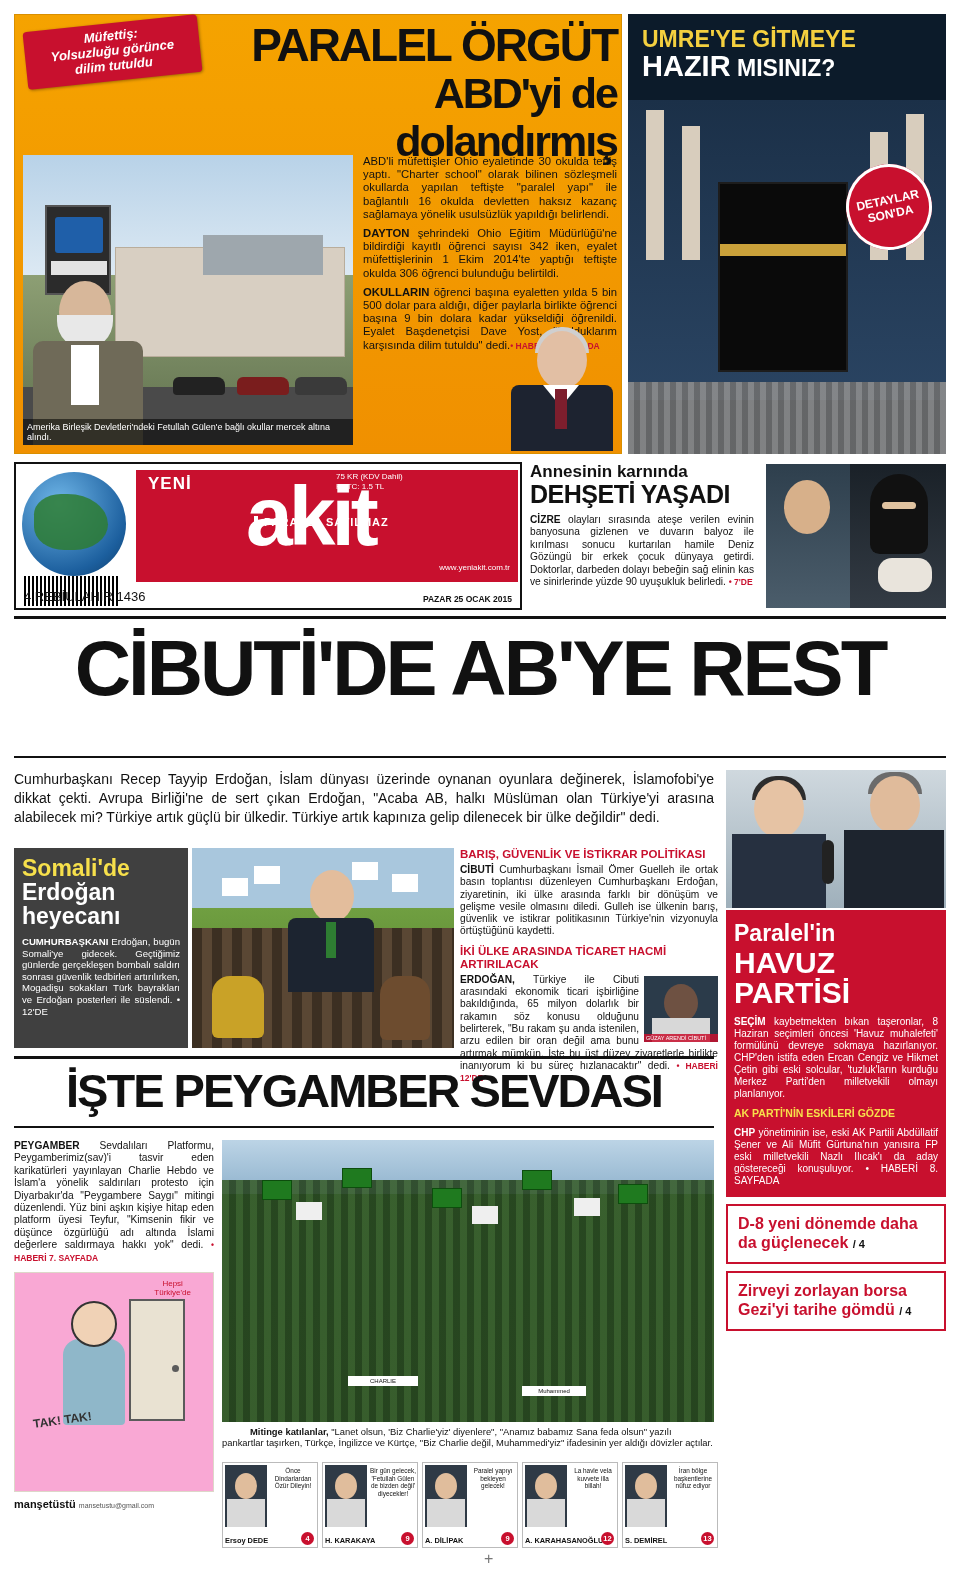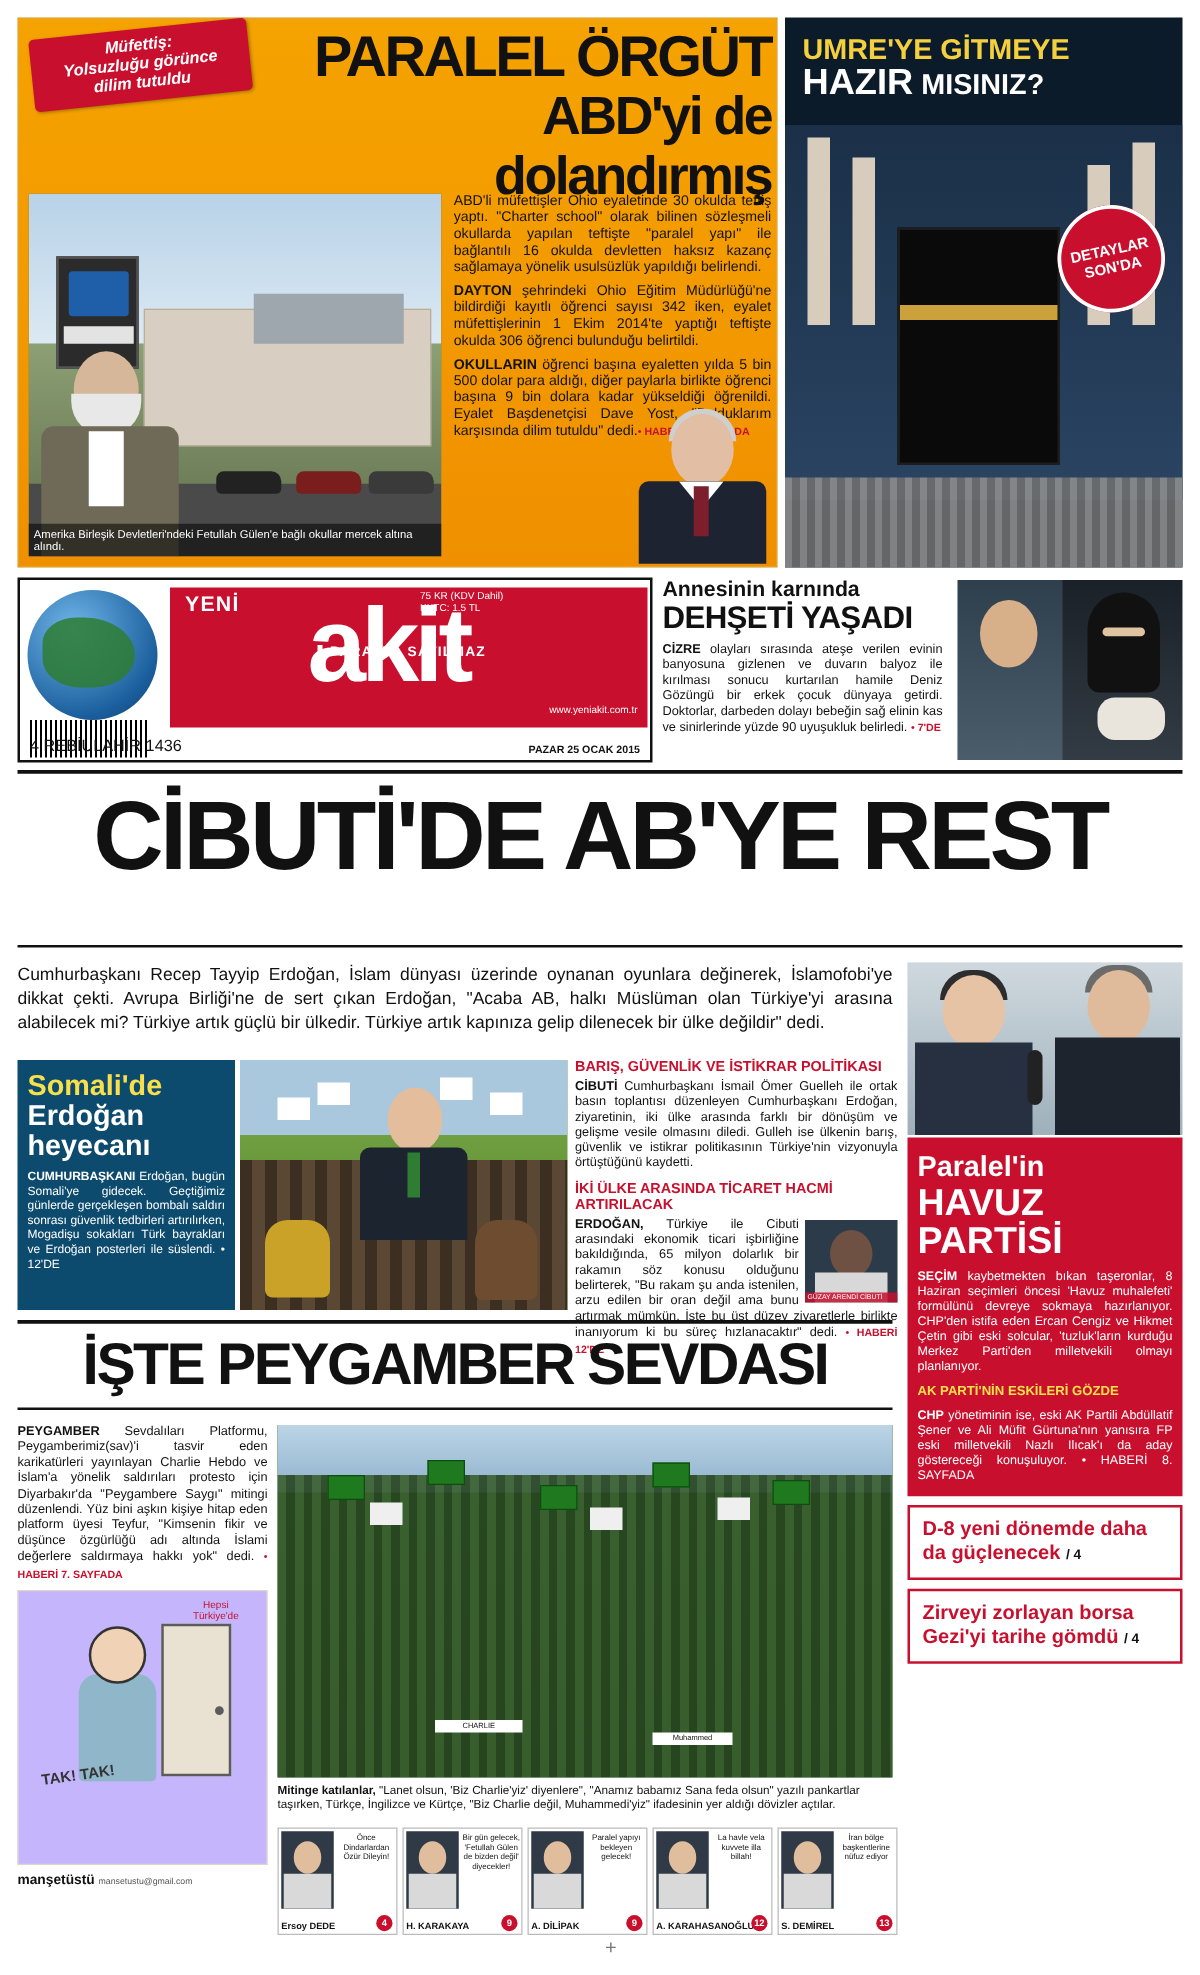--- a/index.html
+++ b/index.html
@@ -197,21 +197,21 @@
   .rule-2 { position: absolute; left: 14px; top: 756px; width: 932px; height: 2px; background: #111; }
 
   .lede {
     position: absolute; left: 14px; top: 770px; width: 700px;
     font-size: 14px; line-height: 19px; color: #111; text-align: justify;
   }
 
   
   .somali {
     position: absolute; left: 14px; top: 848px; width: 174px; height: 200px;
-    background: #0c4a6e; color: #fff; padding: 8px;
+    background: #404040; color: #fff; padding: 8px;
   }
   .somali h3 { margin: 0; font-size: 23px; line-height: 24px; font-weight: bold; color: #f7e04b; }
   .somali h3 .w { color: #fff; }
   .somali p { margin: 8px 0 0 0; font-size: 9.6px; line-height: 11.6px; text-align: justify; }
   .somali p b { color: #fff; }
 
   .erdogan-photo {
     position: absolute; left: 192px; top: 848px; width: 262px; height: 200px;
     background: linear-gradient(#7fae4b, #4d7c2a); overflow: hidden;
   }
@@ -286,21 +286,21 @@
   .iste-rule2 { position: absolute; left: 14px; top: 1126px; width: 700px; height: 2px; background:#111;}
 
   .iste-body {
     position: absolute; left: 14px; top: 1140px; width: 200px;
     font-size: 10.2px; line-height: 12.4px; text-align: justify; color:#111;
   }
   .iste-body b { font-weight: bold; }
 
   .cartoon {
     position: absolute; left: 14px; top: 1272px; width: 200px; height: 220px;
-    background: #c4b5fd; border: 1px solid #ddd7c9; overflow: hidden;
+    background: #f9a8d4; border: 1px solid #ddd7c9; overflow: hidden;
   }
   .cartoon .door { position:absolute; right: 28px; top: 26px; width: 56px; height: 122px; background:#e9e2d2; border:2px solid #5b5b5b;}
   .cartoon .knob { position:absolute; right: 34px; top: 92px; width:7px; height:7px; border-radius:50%; background:#5b5b5b;}
   .cartoon .body { position:absolute; left: 48px; top: 66px; width: 62px; height: 86px; background:#8fb7c9; border-radius: 16px 16px 4px 4px;}
   .cartoon .head { position:absolute; left: 56px; top: 28px; width: 46px; height: 46px; border-radius:50%; background:#f0d2b6; border:2px solid #333;}
   .cartoon .tak { position:absolute; left: 18px; top: 140px; font-size: 12px; font-weight: bold; color:#333; transform: rotate(-8deg);}
   .cartoon .note { position:absolute; right: 22px; top: 6px; font-size: 8px; color:#c8102e; text-align:center; line-height:9px;}
   .manset {
     position: absolute; left: 14px; top: 1498px; width: 200px;
     font-size: 11px; font-weight: bold; color:#111;
@@ -314,21 +314,21 @@
   .rally .sky { position:absolute; left:0; top:0; width:100%; height:54px; background:linear-gradient(#bcd4e6,#8fb2cc);}
   .rally .crowd { position:absolute; left:0; top:40px; width:100%; height:242px;
      background: repeating-linear-gradient(90deg, #3a5f2e 0 7px, #27441f 7px 14px);}
   .rally .flag { position:absolute; width:30px; height:20px; background:#1f7a1f; border:1px solid #0d4d0d;}
   .rally .flagw { position:absolute; width:26px; height:18px; background:#efefef;}
   .rally .banner { position:absolute; background:#fff; color:#111; font-size:6px; padding:2px; text-align:center;}
   .rally-cap {
     position: absolute; left: 222px; top: 1426px; width: 492px;
     font-size: 9.4px; line-height: 11.4px; color:#111;
   }
-  .rally-cap b { font-weight: bold; }
+  .rally-cap b { font-weight: bold; margin-left: 28px; }
 
   
   .strip {
     position: absolute; left: 222px; top: 1462px; width: 592px; height: 86px;
     display: flex; gap: 4px;
   }
   .col-card { width: 96px; height: 86px; border: 1px solid #bbb; position: relative; background:#fff;}
   .col-card .ph { position:absolute; left:2px; top:2px; width:42px; height:62px; background:#2f3a46; overflow:hidden;}
   .col-card .ph .h { position:absolute; left:10px; top:8px; width:22px; height:26px; border-radius:50%; background:#e0bd9c;}
   .col-card .ph .b { position:absolute; left:2px; top:34px; width:38px; height:28px; background:#d9d9d9;}

